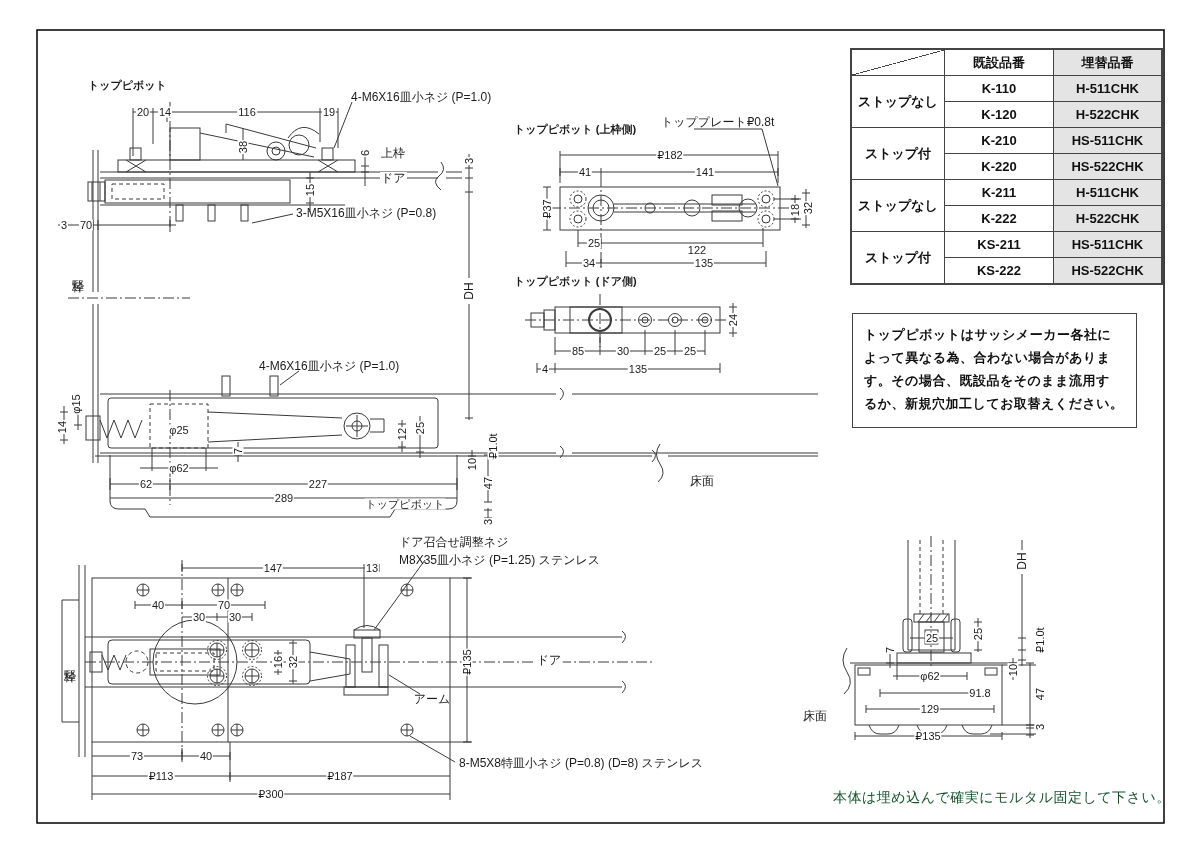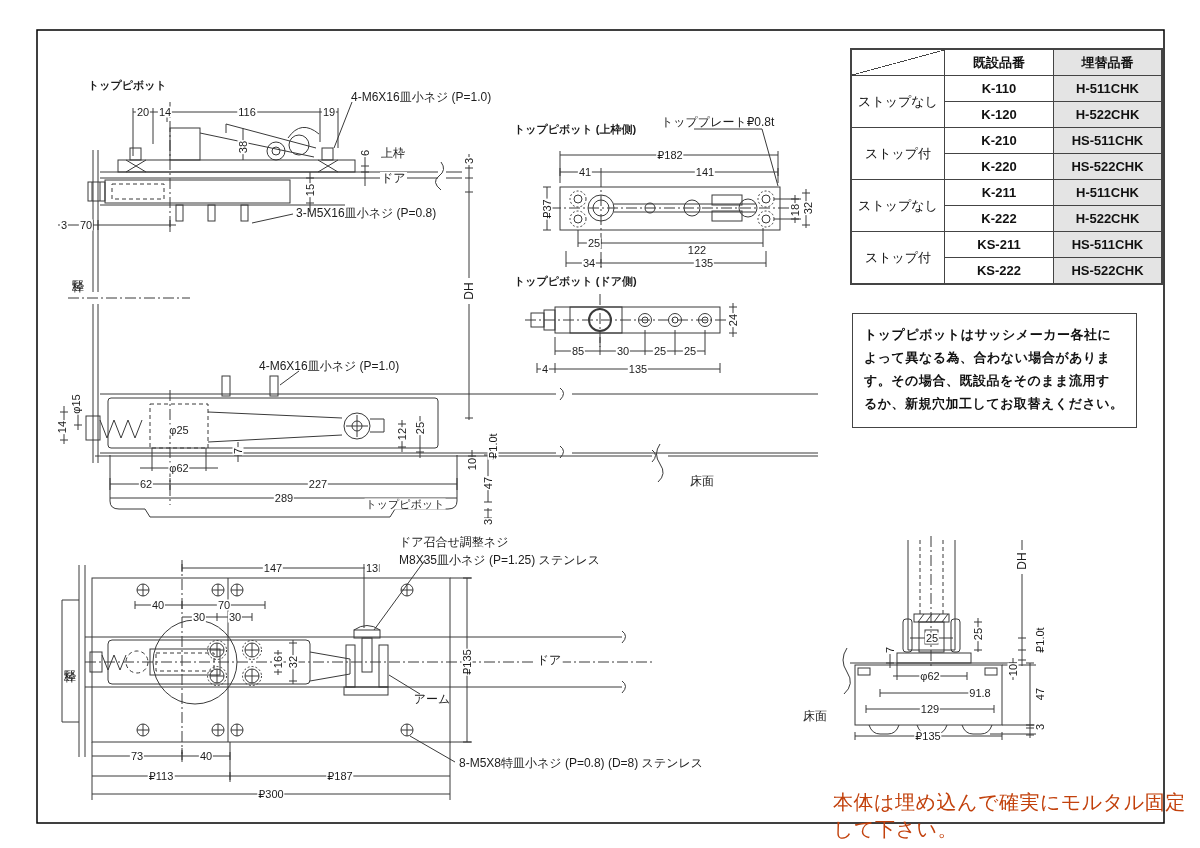--- a/index.html
+++ b/index.html
@@ -12,31 +12,31 @@
   .v{transform:translate(-50%,-50%) rotate(-90deg);}
   .t{font-size:11px;background:transparent;font-weight:bold;}
   .s12{font-size:12px;}
   .vert{writing-mode:vertical-rl;transform:translate(-50%,-50%);letter-spacing:1px;font-size:12px;}
   .nobg{background:transparent;}
   
   #ptable{position:absolute;left:850px;top:48px;width:307px;border-collapse:collapse;
           font-size:13px;color:#111;table-layout:fixed;}
   #ptable td,#ptable th{border:1px solid #444;text-align:center;padding:0;height:25px;}
   #ptable{border:2px solid #444;}
-  #ptable .grp{width:92px;font-weight:normal;}
+  #ptable .grp{width:92px;font-weight:bold;}
   #ptable .ex{width:108px;font-weight:bold;}
   #ptable .rp{width:107px;font-weight:bold;background:#e4e4e4;}
   #ptable th{font-weight:normal;}
   #ptable .diag{background:linear-gradient(to bottom right,transparent 49.2%,#444 49.2%,#444 51%,transparent 51%);}
   #ptable tr.gsep td{border-top:1.5px solid #444;}
   
   #notebox{position:absolute;left:852px;top:313px;width:285px;height:115px;border:1.5px solid #444;
            box-sizing:border-box;padding:9px 11px;font-size:13px;font-weight:bold;color:#111;
            line-height:23px;letter-spacing:0.5px;}
-  #footnote{position:absolute;left:833px;top:789px;font-size:20px;color:#c2410c;letter-spacing:0.5px;}
+  #footnote{position:absolute;left:833px;top:789px;font-size:14px;color:#14532d;letter-spacing:0.5px;}
 </style>
 </head>
 <body>
 
 <div id="stage">
 
 <svg width="1200" height="848">
   <g stroke="#3a3a3a" fill="none" stroke-width="1">
     <rect x="37" y="30" width="1127" height="793" stroke="#000" stroke-width="1.5"></rect>
 

